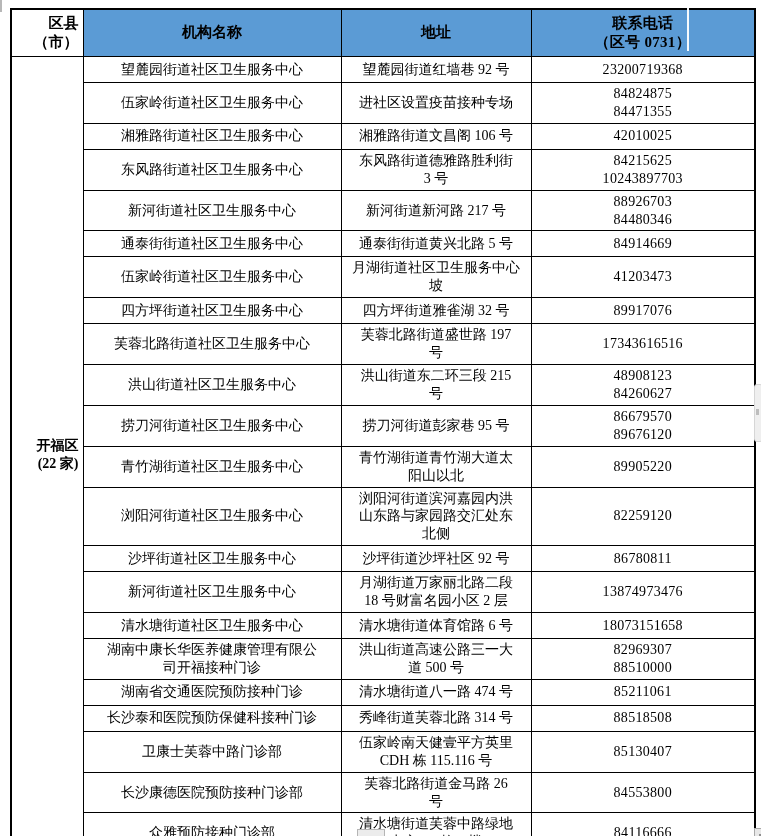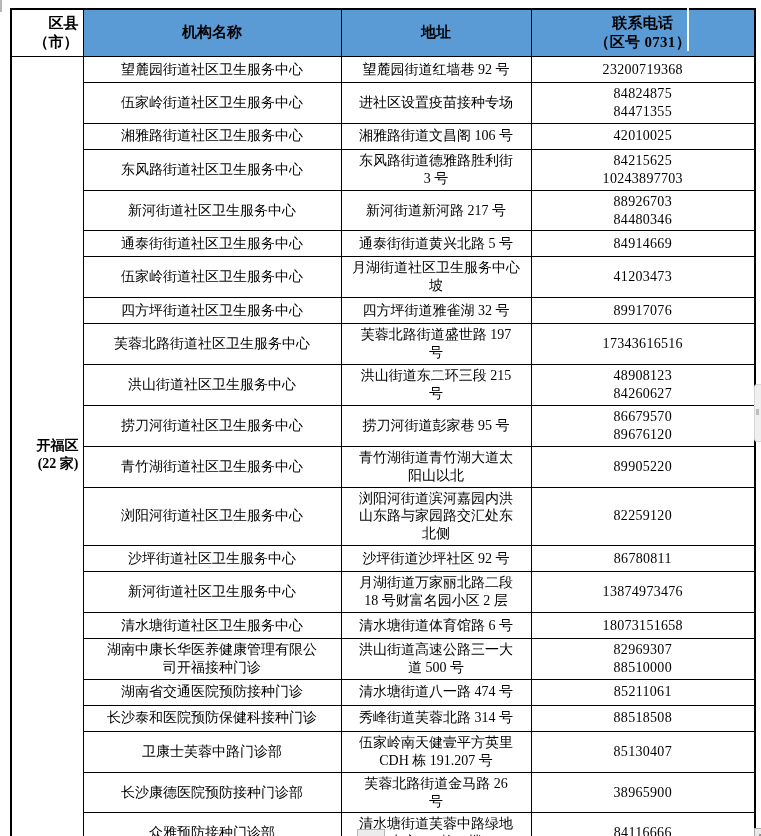--- a/index.html
+++ b/index.html
@@ -190,28 +190,28 @@
     <td class="c-phone">85211061</td>
   </tr>
       <tr>
     <td class="c-name">长沙泰和医院预防保健科接种门诊</td>
     <td class="c-addr">秀峰街道芙蓉北路 314 号</td>
     <td class="c-phone">88518508</td>
   </tr>
       <tr>
     <td class="c-name">卫康士芙蓉中路门诊部</td>
     <td class="c-addr">伍家岭南天健壹平方英里
-CDH 栋 191.207 号</td>
+CDH 栋 115.116 号</td>
     <td class="c-phone">85130407</td>
   </tr>
       <tr>
     <td class="c-name">长沙康德医院预防接种门诊部</td>
     <td class="c-addr">芙蓉北路街道金马路 26
 号</td>
-    <td class="c-phone">38965900</td>
+    <td class="c-phone">84553800</td>
   </tr>
       <tr>
     <td class="c-name">众雅预防接种门诊部</td>
     <td class="c-addr">清水塘街道芙蓉中路绿地
 中心 T2 栋 5 楼</td>
     <td class="c-phone">84116666</td>
   </tr>
     </tbody>
 </table>
 

